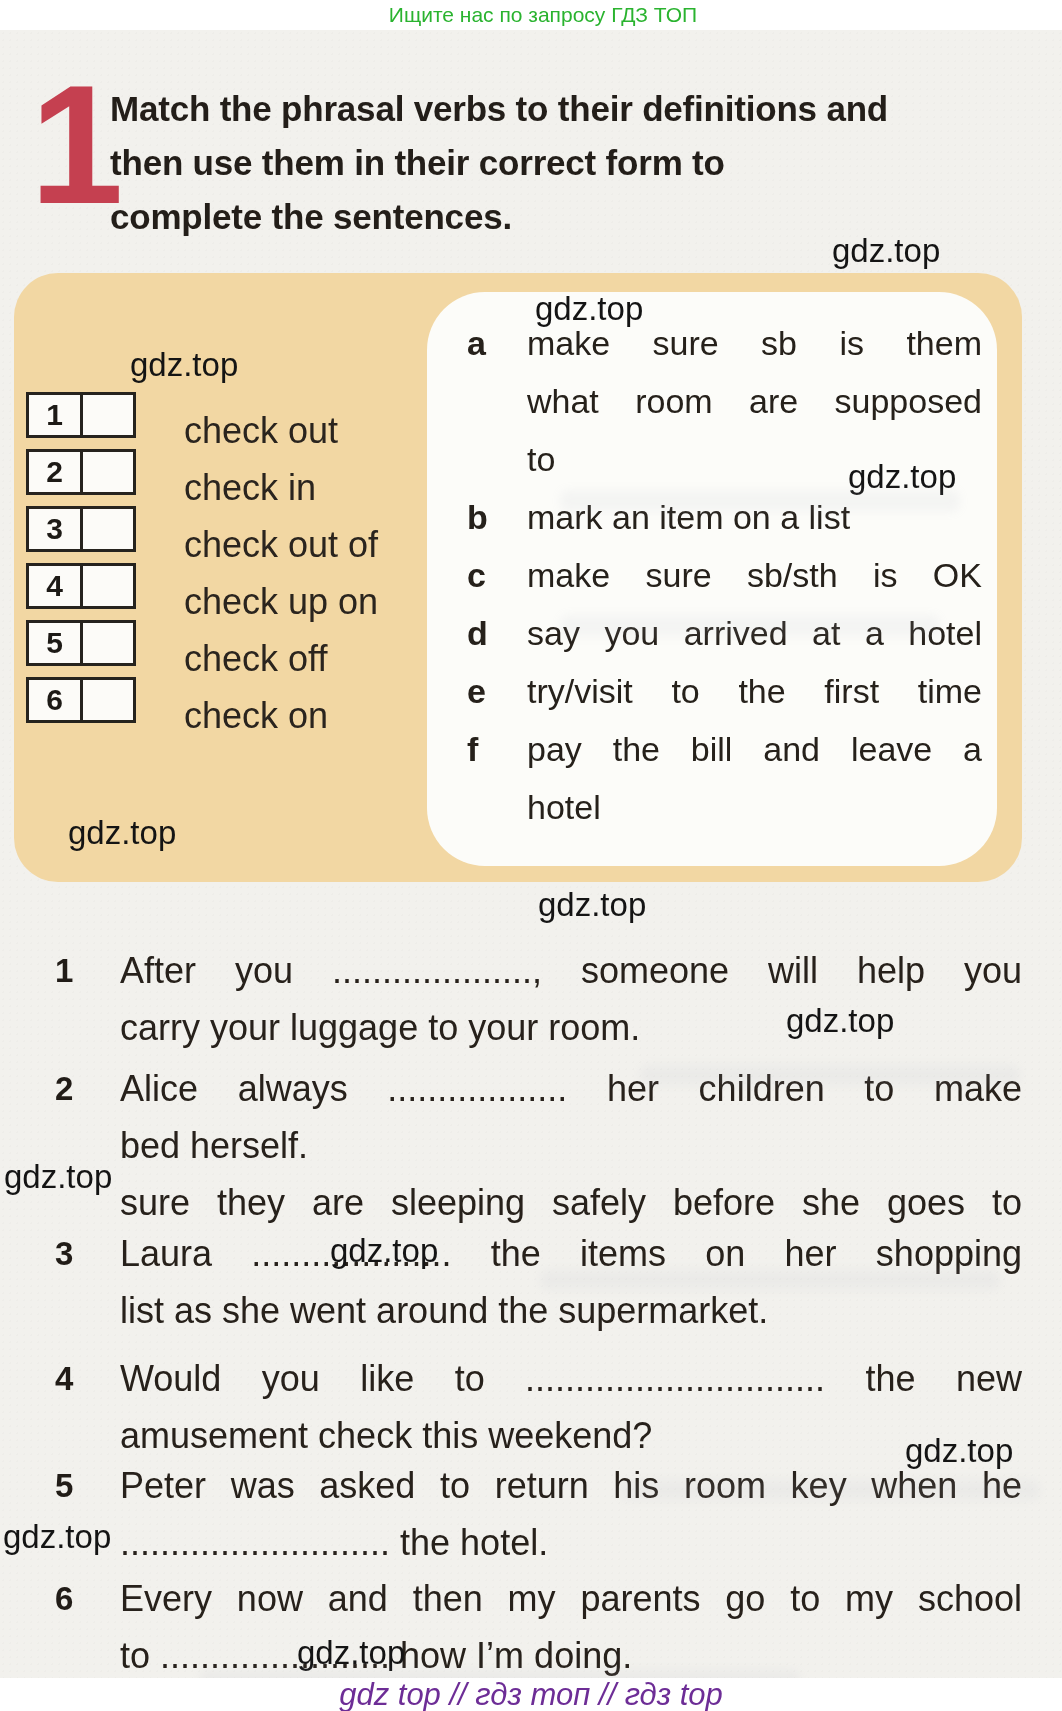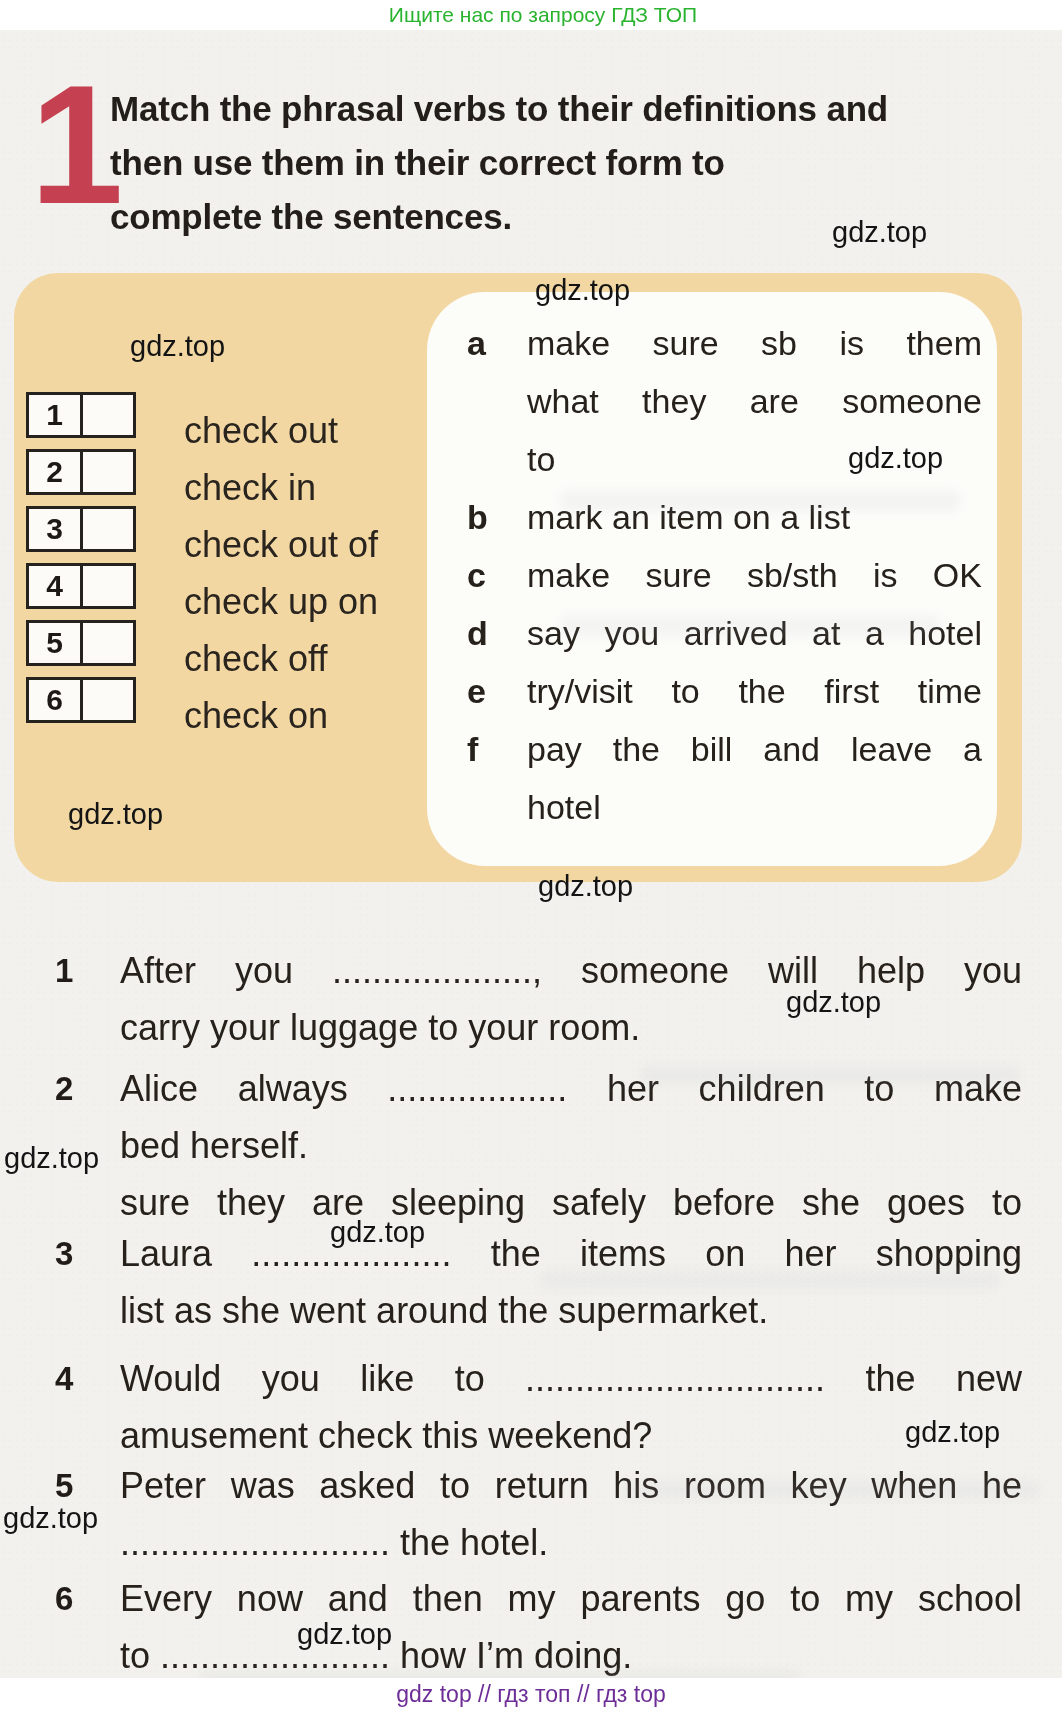--- a/index.html
+++ b/index.html
@@ -51,40 +51,40 @@
   
   .sentence { position:absolute; left:55px; width:967px; }
   .s0{top:912px}.s1{top:1030px}.s2{top:1195px}.s3{top:1320px}.s4{top:1427px}.s5{top:1540px}
   .s-num { position:absolute; left:0; top:0; width:44px; font-weight:bold;
     font-size:33px; line-height:57px; color:#211c17; }
   .s-lines { margin-left:65px; width:902px; }
   .s-line { font-size:36px; line-height:57px; color:#27211b; white-space:nowrap; }
   .s-line.jl { white-space:normal; }
 
   
-  .wm { position:absolute; font-size:29px; color:#141414; }
+  .wm { position:absolute; font-size:33px; color:#141414;margin-top:16px; }
   .wm1{left:832px;top:186px}.wm2{left:535px;top:244px}.wm3{left:130px;top:300px}
   .wm4{left:848px;top:412px}.wm5{left:68px;top:768px}.wm6{left:538px;top:840px}
   .wm7{left:786px;top:956px}.wm8{left:4px;top:1112px}.wm9{left:330px;top:1186px}
   .wm10{left:905px;top:1386px}.wm11{left:3px;top:1472px}.wm12{left:297px;top:1588px}
 
   
   .ghost { position:absolute; background:#aeb3c0; opacity:0.10; filter:blur(5px);
     border-radius:8px; }
   .g1{left:560px;top:460px;width:400px;height:22px}
   .g2{left:560px;top:585px;width:380px;height:22px}
   .g3{left:640px;top:1035px;width:380px;height:20px}
   .g4{left:540px;top:1240px;width:460px;height:20px}
   .g5{left:620px;top:1450px;width:420px;height:20px}
   .g6{left:200px;top:1640px;width:600px;height:18px}
 
   
   .footer-bar { position:absolute; left:0; top:1678px; width:1062px; height:33px;
     display:flex; align-items:center; justify-content:center; background:#ffffff; }
-  .footer-text { color:#6d2d96; font-size:23px; }
+  .footer-text { color:#6d2d96; font-size:31px;font-style:italic; }
 </style>
 </head>
 <body>
 
 <div class="screen">
 
   <div class="promo-bar">
     <span class="promo-text">Ищите нас по запросу ГДЗ ТОП</span>
   </div>
 
@@ -143,21 +143,21 @@
         <div class="verb">check on</div>
       </div>
 
       <div class="defs-box">
         <div class="def-row">
           <span class="def-letter">a</span>
           <span class="def-text jl">make sure sb is them</span>
         </div>
         <div class="def-row">
           <span class="def-letter"></span>
-          <span class="def-text jl">what they are someone</span>
+          <span class="def-text jl">what room are supposed</span>
         </div>
         <div class="def-row">
           <span class="def-letter"></span>
           <span class="def-text">to</span>
         </div>
         <div class="def-row">
           <span class="def-letter">b</span>
           <span class="def-text">mark an item on a list</span>
         </div>
         <div class="def-row">

